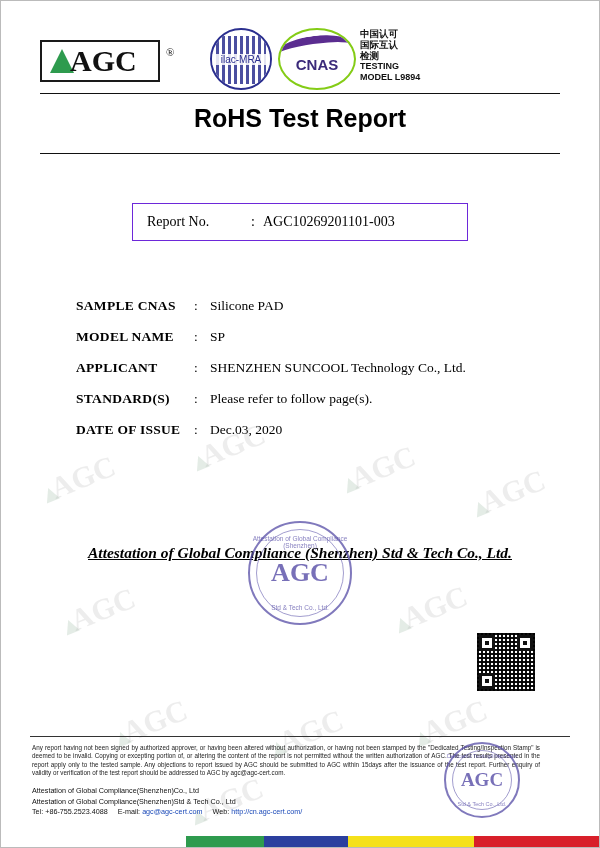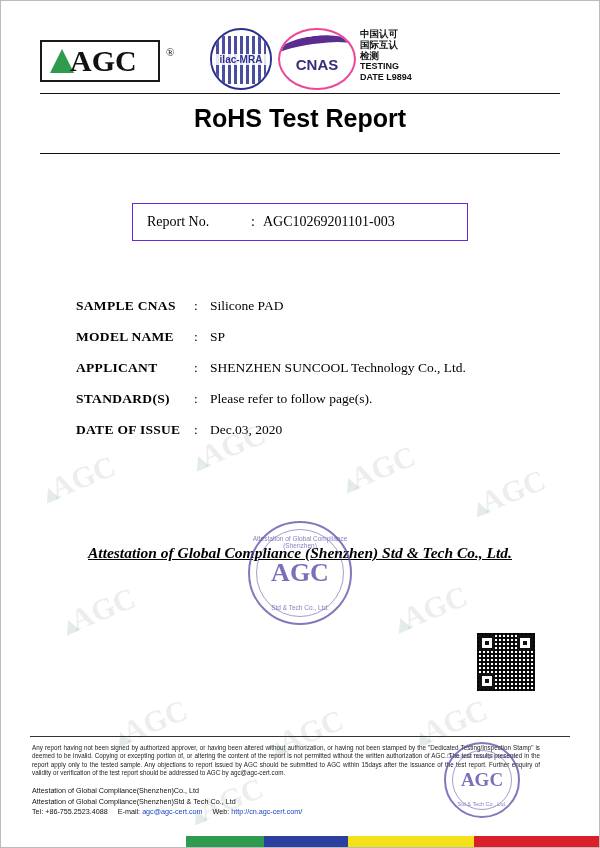--- a/index.html
+++ b/index.html
@@ -86,32 +86,32 @@
     background: repeating-linear-gradient(90deg,#2b2f8f 0 3px, #ffffff 3px 6px);
     opacity: .85;
   }
   .ilac .lbl {
     position: absolute;
     left: 0; right: 0;
     top: 24px;
     text-align: center;
     font-family: "Liberation Sans", sans-serif;
     font-size: 10px;
-    font-weight: bold;
+    font-weight: normal;
     color: #2b2f8f;
     background: rgba(255,255,255,.85);
   }
   .cnas {
     position: absolute;
     left: 278px;
     top: 14px;
     width: 78px;
     height: 62px;
     border-radius: 50%;
-    border: 2px solid #ec4899;
+    border: 2px solid #84cc16;
     box-sizing: border-box;
     background: #fff;
     overflow: hidden;
   }
   .cnas .swoosh {
     position: absolute;
     left: -6px; top: 6px;
     width: 80px; height: 22px;
     border-radius: 50%;
     border-top: 8px solid #5b2d90;
@@ -391,21 +391,21 @@
     <div class="cnas">
       <div class="swoosh"></div>
       <div class="lbl">CNAS</div>
     </div>
 
     <div class="cnas-text">
       <div class="cn">中国认可</div>
       <div class="cn">国际互认</div>
       <div class="cn">检测</div>
       <div>TESTING</div>
-      <div>DATE L9894</div>
+      <div>MODEL L9894</div>
     </div>
   </div>
 
   <div class="title-rule rule-top"></div>
   <div class="doc-title">RoHS Test Report</div>
   <div class="title-rule rule-bottom"></div>
 
   <div class="report-box">
     <div class="lbl">Report No.</div>
     <div class="colon">:</div>

